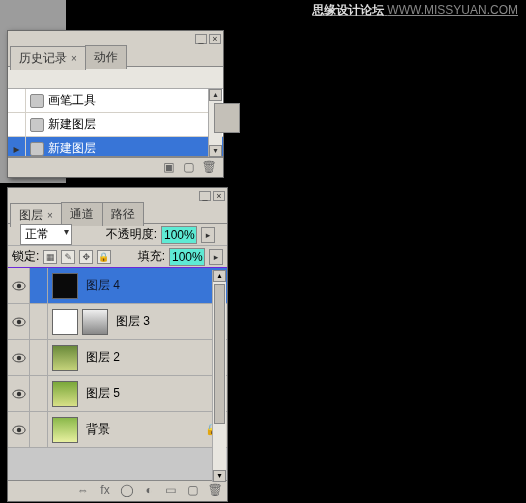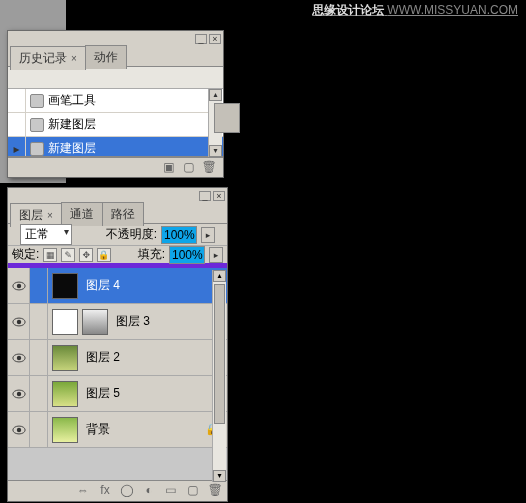--- a/index.html
+++ b/index.html
@@ -29,27 +29,27 @@
 .panel-footer{height:18px;display:flex;justify-content:flex-end;align-items:center;gap:4px;padding:0 6px;border-top:1px solid #888;}
 .ficon{width:16px;height:14px;color:#666;display:flex;align-items:center;justify-content:center;cursor:pointer;}
 .scrollbar{position:absolute;right:1px;top:58px;width:14px;height:68px;background:#e8e6e0;border-left:1px solid #aaa;}
 .scrollbar .thumb{position:absolute;left:1px;top:14px;right:1px;height:30px;background:#c4c0b8;border:1px solid #888;}
 .scrollbar .arr{position:absolute;left:0;width:100%;height:12px;background:#d4d0c8;border:1px solid #888;text-align:center;font-size:8px;line-height:10px;color:#333;}
 .scrollbar .arr.up{top:0;}
 .scrollbar .arr.dn{bottom:0;}
 .opts-row{height:22px;display:flex;align-items:center;gap:4px;padding:2px 12px;border-bottom:1px solid #aaa;}
 .select{background:#fff;border:1px solid #888;padding:1px 14px 1px 4px;position:relative;min-width:52px;}
 .select::after{content:"▾";position:absolute;right:2px;top:1px;font-size:10px;color:#333;}
-.pct-box{background:#0ea5e9;border:1px solid #888;padding:1px 2px;width:36px;text-align:right;}
+.pct-box{background:#5eead4;border:1px solid #888;padding:1px 2px;width:36px;text-align:right;}
 .arrow-btn{width:14px;height:16px;background:#d4d0c8;border:1px solid #888;display:flex;align-items:center;justify-content:center;font-size:9px;color:#333;}
-.lock-row{height:22px;display:flex;align-items:center;gap:4px;padding:2px 4px;border-bottom:5px solid #6d28d9;}
+.lock-row{height:22px;display:flex;align-items:center;gap:4px;padding:2px 4px;border-bottom:1px solid #6d28d9;}
 .lockicn{width:14px;height:14px;background:#e8e6e0;border:1px solid #888;display:flex;align-items:center;justify-content:center;font-size:9px;color:#555;}
 .layers-list{background:#c8c8c8;height:212px;overflow:hidden;}
 .lrow{display:flex;align-items:center;height:36px;background:#d4d0c8;border-bottom:1px solid #aaa;}
-.lrow.sel{background:#3875d7;color:#ffffff;}
+.lrow.sel{background:#3875d7;color:#0f172a;}
 .vis{width:22px;height:100%;background:#d4d0c8;border-right:1px solid #aaa;display:flex;align-items:center;justify-content:center;}
 .vis svg{width:14px;height:10px;}
 .link{width:18px;height:100%;background:#d4d0c8;border-right:1px solid #aaa;}
 .lrow.sel .link{background:#3875d7;}
 .thumb{width:26px;height:26px;border:1px solid #666;margin-left:4px;}
 .mask{width:26px;height:26px;border:1px solid #666;margin-left:4px;background:linear-gradient(#eee,#888);}
 .lrow .name{margin-left:8px;}
 .lrow .lock{margin-left:auto;margin-right:8px;font-size:11px;}
 .layers-footer{height:18px;display:flex;justify-content:flex-end;align-items:center;gap:6px;padding:0 4px;border-top:1px solid #888;}
 .layers-scroll{position:absolute;right:1px;top:82px;width:14px;height:212px;background:#e8e6e0;border-left:1px solid #aaa;}

